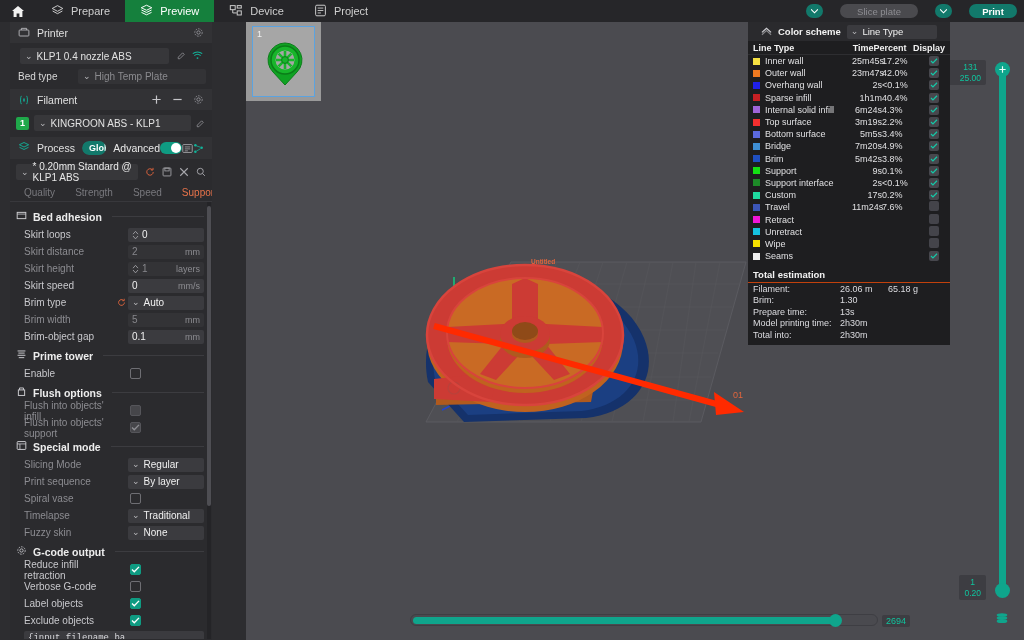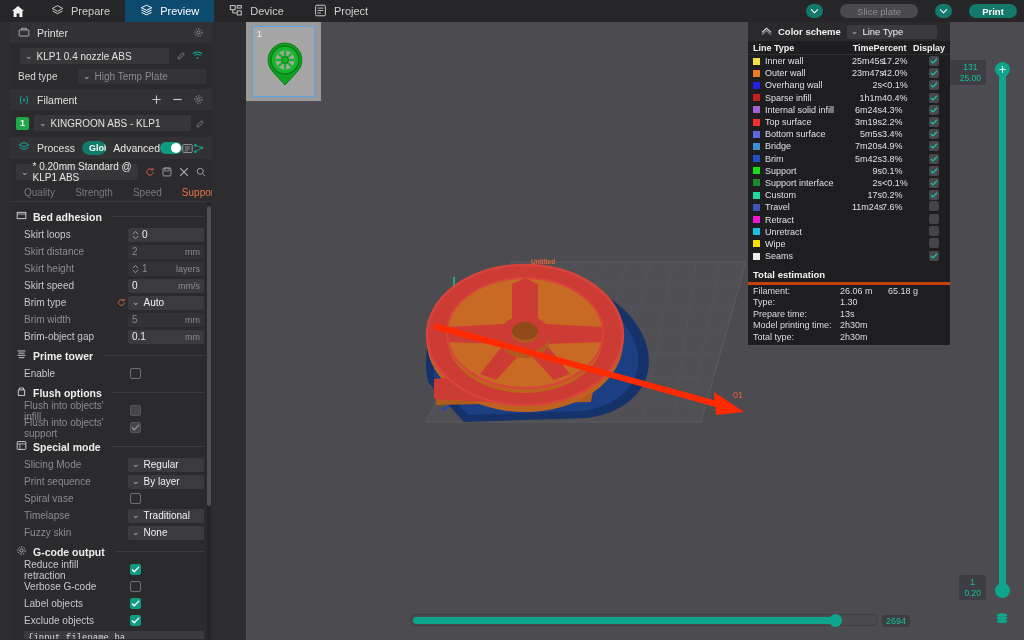--- a/index.html
+++ b/index.html
@@ -19,21 +19,21 @@
   }
   .home-btn {
     width: 36px; display: flex; align-items: center; justify-content: center;
     background: #262629; cursor: pointer;
   }
   .nav-tab {
     display: flex; align-items: center; gap: 7px;
     padding: 0 15px; font-size: 11px; color: #cfcfcf; cursor: pointer;
     height: 22px;
   }
-  .nav-tab.active { background: #0c4a6e; color: #ffffff; }
+  .nav-tab.active { background: #15803d; color: #ffffff; }
   .nav-tab .tlabel { font-size: 11px; }
   .topbar-spacer { flex: 1; }
   .top-right {
     display: flex; align-items: center; gap: 17px; padding-right: 7px;
   }
   .caret-pill {
     width: 17px; height: 14px; border-radius: 7px; background: #12796b;
     display: flex; align-items: center; justify-content: center; cursor: pointer;
   }
   .caret-pill svg { display: block; }
@@ -269,21 +269,21 @@
   }
   .swatch { width: 7px; height: 7px; margin-right: 5px; flex: none; }
   .lg-row .c-name { width: 87px; }
   .dcheck {
     width: 10px; height: 10px; border-radius: 2px; background: #44444a;
     display: inline-flex; align-items: center; justify-content: center; cursor: pointer;
   }
   .dcheck.on { background: #47474d; }
   .lg-total {
     margin-top: 4px; padding: 3px 5px 2px 5px; font-weight: bold; color: #f2f2f2;
-    font-size: 9.5px; border-bottom: 3px solid #c2410c;
+    font-size: 9.5px; border-bottom: 1px solid #c2410c;
   }
   .est-row { display: flex; height: 11.5px; align-items: center; padding: 0 5px; color: #dcdce0; }
   .est-k { width: 87px; }
   .est-v { width: 48px; }
 
   
   .arrow-svg { position: absolute; left: 180px; top: 290px; pointer-events: none; }
 </style>
 </head>
 <body>
@@ -1062,35 +1062,35 @@
       </div>
 
     <div class="lg-total">Total estimation</div>
     <div id="legend-est">
         <div class="est-row">
           <span class="est-k">Filament:</span>
           <span class="est-v">26.06 m</span>
           <span class="est-v">65.18 g</span>
         </div>
         <div class="est-row">
-          <span class="est-k">Type:</span>
+          <span class="est-k">Brim:</span>
           <span class="est-v">1.30</span>
           <span class="est-v"></span>
         </div>
         <div class="est-row">
           <span class="est-k">Prepare time:</span>
           <span class="est-v">13s</span>
           <span class="est-v"></span>
         </div>
         <div class="est-row">
           <span class="est-k">Model printing time:</span>
           <span class="est-v">2h30m</span>
           <span class="est-v"></span>
         </div>
         <div class="est-row">
-          <span class="est-k">Total type:</span>
+          <span class="est-k">Total into:</span>
           <span class="est-v">2h30m</span>
           <span class="est-v"></span>
         </div>
       </div>
   </div>
 
 </div>
 
 </body></html>

